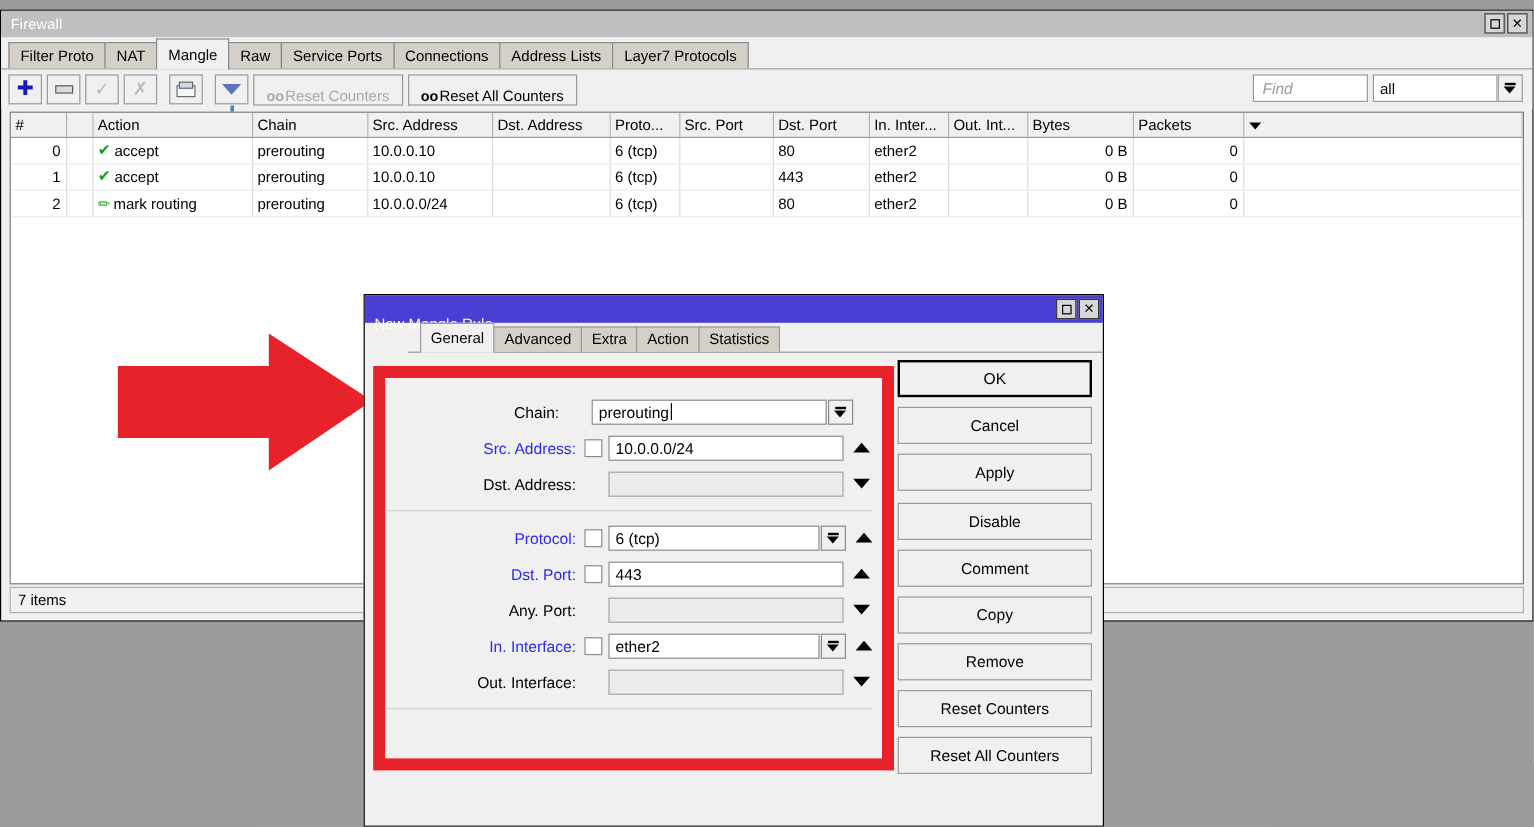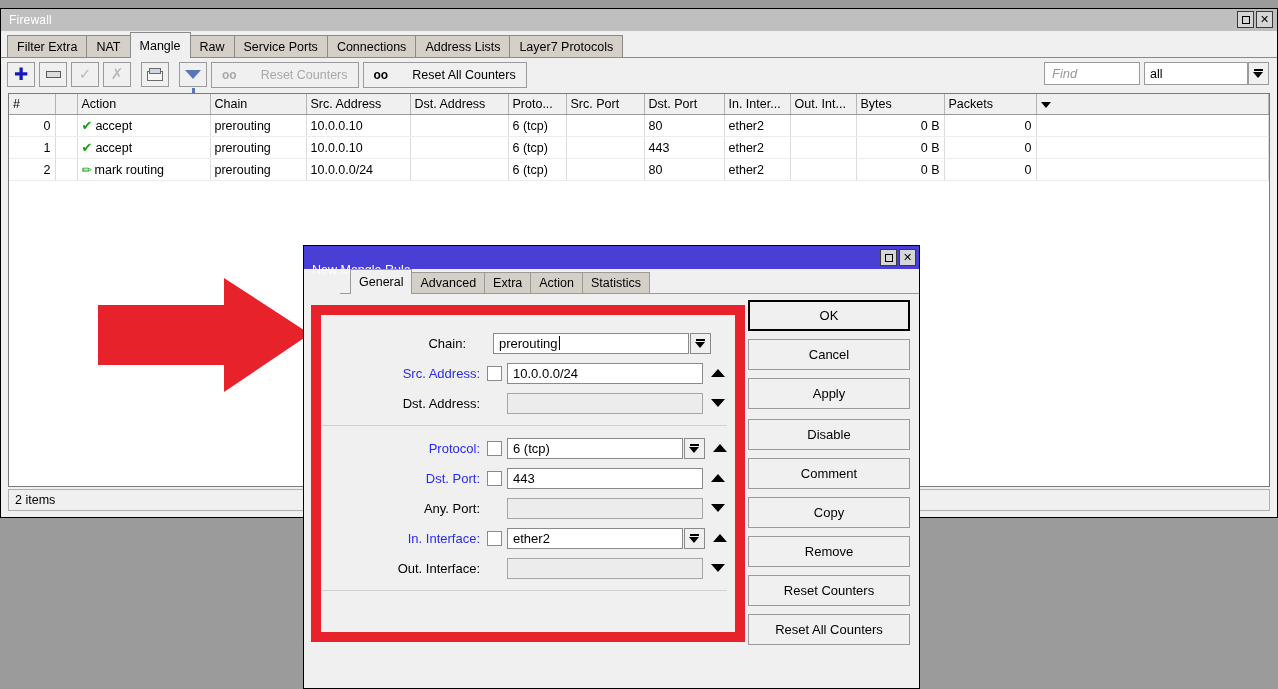--- a/index.html
+++ b/index.html
@@ -101,21 +101,21 @@
   .card-ico .flap { position:absolute; left:2px; top:0; width:12px; height:6px;
                     border:1px solid #6a6a6a; background:#cfd6e6; box-sizing:border-box;}
   .funnel-ico { width: 0; height: 0; border-left: 8px solid transparent;
                 border-right: 8px solid transparent; border-top: 9px solid #5b76b7;
                 position: relative; }
   .funnel-ico:after { content:""; position:absolute; left:-1.5px; top:9px;
                       width: 3px; height: 6px; background:#5b76b7; }
   .rst-btn {
     height: 26px; padding: 0 10px;
     border: 1px solid #9a9a9a; background: #f0f0f0;
-    display: flex; align-items: center; gap: 24px;
+    display: flex; align-items: flex-end; gap: 1px;
     font-size: 12.5px; box-sizing: border-box;
   }
   .rst-btn.disabled { color: #a8a8a8; }
   .rst-btn .oo { font-weight: bold; font-size: 12px; }
   .rst-btn.disabled .oo { color: #a8a8a8; }
 
   .find-wrap { position: absolute; right: 8px; top: 4px; display: flex; align-items: center; border-radius: 10px; }
   .find-input {
     width: 96px; height: 23px; border: 1px solid #9a9a9a; background: #fff;
     font-style: italic; color: #9a9a9a; font-size: 13px;
@@ -265,21 +265,21 @@
       <span class="fw-title">Firewall</span>
       <div class="fw-winbtns">
         <div class="winbtn">
             <span class="sq"></span>
           </div>
         <div class="winbtn">✕</div>
       </div>
     </div>
 
     <div class="tabstrip">
-      <div class="tab">Filter Extra</div>
+      <div class="tab">Filter Proto</div>
       <div class="tab">NAT</div>
       <div class="tab active">Mangle</div>
       <div class="tab">Raw</div>
       <div class="tab">Service Ports</div>
       <div class="tab">Connections</div>
       <div class="tab">Address Lists</div>
       <div class="tab">Layer7 Protocols</div>
     </div>
 
     <div class="toolbar">
@@ -421,21 +421,21 @@
             <td></td>
             <td class="num">0 B</td>
             <td class="num">0</td>
             <td></td>
           </tr>
         </tbody>
       </table>
     </div>
 
     <div class="statusbar">
-      <span>2 items</span>
+      <span>7 items</span>
     </div>
   </div>
 
   <svg class="red-arrow" viewBox="0 0 212 118">
     <polygon points="0,29 126,29 126,2 212,58 126,116 126,89 0,89" fill="#e8222a"></polygon>
   </svg>
 
   <div class="dlg">
     <div class="dlg-titlebar">
       <span class="dlg-title">New Mangle Rule</span>

